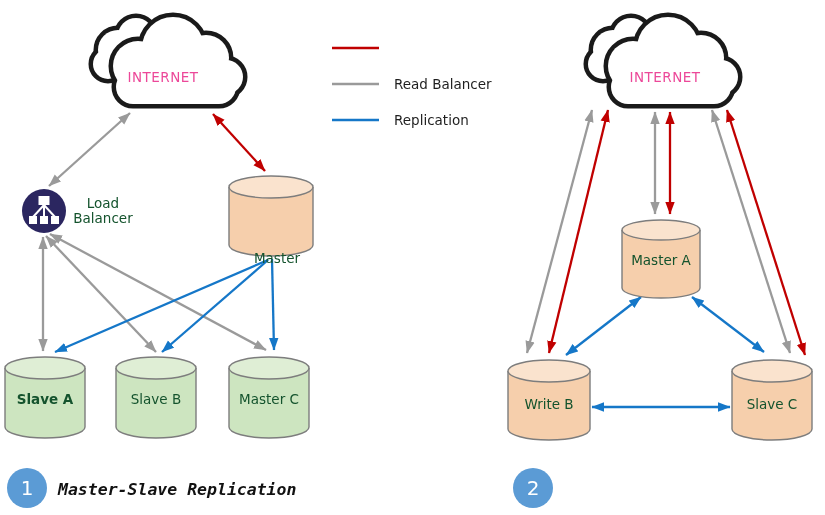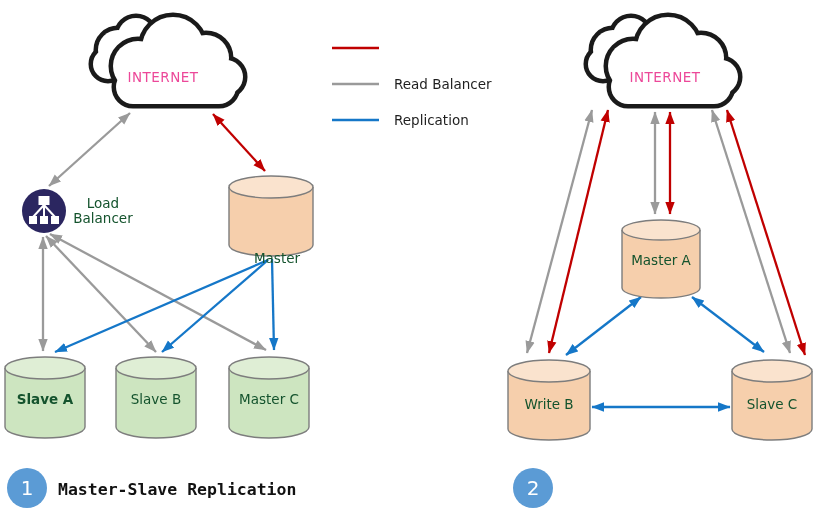--- a/index.html
+++ b/index.html
@@ -176,17 +176,17 @@
   <div class="lbl" style="left:269px;top:399px;">Master C</div>
 
   <div class="lbl" style="left:661px;top:260px;">Master A</div>
   <div class="lbl" style="left:549px;top:404px;">Write B</div>
   <div class="lbl" style="left:772px;top:404px;">Slave C</div>
 
   <div class="legend-label" style="left:394px;top:84px;">Read Balancer</div>
   <div class="legend-label" style="left:394px;top:120px;">Replication</div>
 
   <div class="badge" style="left:7px;top:468px;">1</div>
-  <div class="diagram-title" style="left:58px;top:489px;">Master-Slave Replication</div>
+  <div class="diagram-title" style="left:58px;top:489px;font-style:italic;">Master-Slave Replication</div>
 
   <div class="badge" style="left:513px;top:468px;">2</div>
 
 </div>
 
 </body></html>

